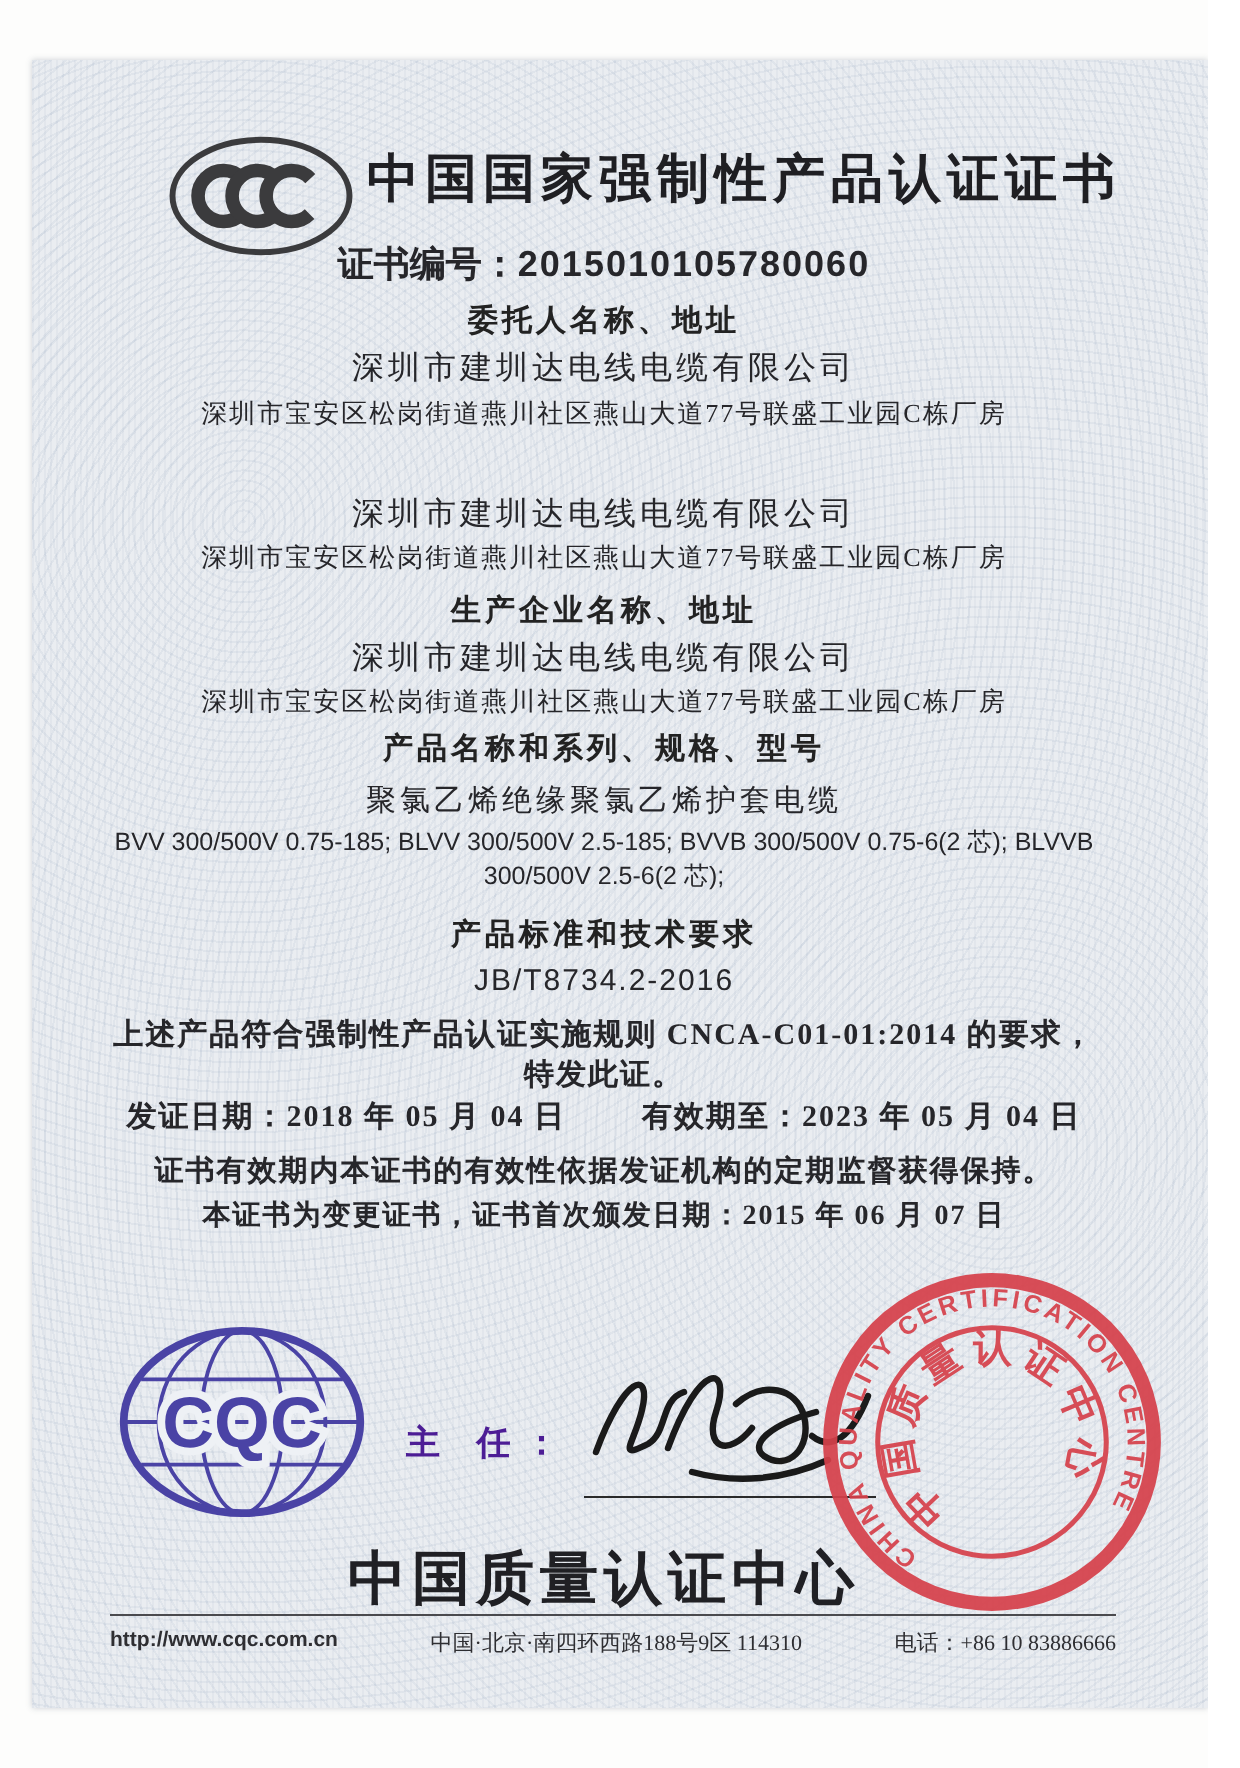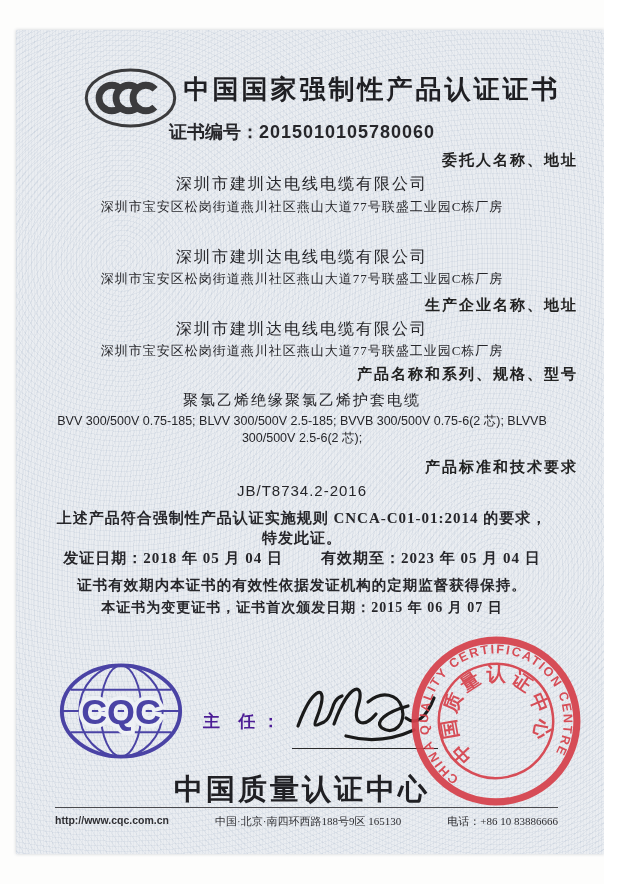--- a/index.html
+++ b/index.html
@@ -9,21 +9,21 @@
         background-color:#eaedf1;
         background-image:
           repeating-radial-gradient(circle at 18% 28%, rgba(130,152,180,0.10) 0 1px, rgba(0,0,0,0) 1px 5px),
           repeating-radial-gradient(circle at 82% 66%, rgba(130,152,180,0.10) 0 1px, rgba(0,0,0,0) 1px 5px),
           repeating-linear-gradient(90deg, rgba(145,160,185,0.09) 0 1px, rgba(0,0,0,0) 1px 3px);
         box-shadow:0 0 3px rgba(60,70,90,0.25);}
   .row{position:absolute;left:26px;right:26px;text-align:center;}
   .title{top:72px;left:168px;right:28px;font-size:26px;font-weight:bold;letter-spacing:3px;color:#1f1f23;}
   .certno{top:120px;font-size:18px;font-weight:bold;}
   .certno .num{font-family:"Liberation Sans",sans-serif;letter-spacing:1px;}
-  .heading{font-size:15px;font-weight:bold;letter-spacing:2px;color:#222;text-align:right;}
+  .heading{font-size:15px;font-weight:bold;letter-spacing:2px;color:#222;}
   .company{font-size:16px;letter-spacing:2px;}
   .address{font-size:13px;letter-spacing:1px;}
   .spec{font-family:"Liberation Sans",sans-serif;font-size:12.5px;line-height:1.35;
         left:45px;right:45px;letter-spacing:0;}
   .jb{font-family:"Liberation Sans",sans-serif;font-size:15px;letter-spacing:1px;}
   .compliance{top:508px;left:55px;right:55px;font-size:15px;font-weight:bold;line-height:1.35;letter-spacing:1px;}
   .dates{top:549px;font-size:15px;font-weight:bold;letter-spacing:1px;}
   .dates .gap{display:inline-block;width:38px;}
   .maint{top:576px;font-size:14.5px;font-weight:bold;letter-spacing:1px;}
   .change{top:599px;font-size:14px;font-weight:bold;letter-spacing:1px;}
@@ -129,20 +129,20 @@
         <textPath href="#sealInnerPath" startOffset="0" textLength="182">中国质量认证中心</textPath>
       </text>
     </g>
   </svg>
 
   <div class="row orgname">中国质量认证中心</div>
 
   <div class="footrule"></div>
   <div class="footer">
     <span class="web">http://www.cqc.com.cn</span>
-    <span>中国·北京·南四环西路188号9区  165130</span>
+    <span>中国·北京·南四环西路188号9区  114310</span>
     <span>电话：+86 10 83886666</span>
   </div>
 
   <div class="serial">
     <span class="pre">Q</span><span>1942215</span>
   </div>
 </div>
 
 </body></html>

